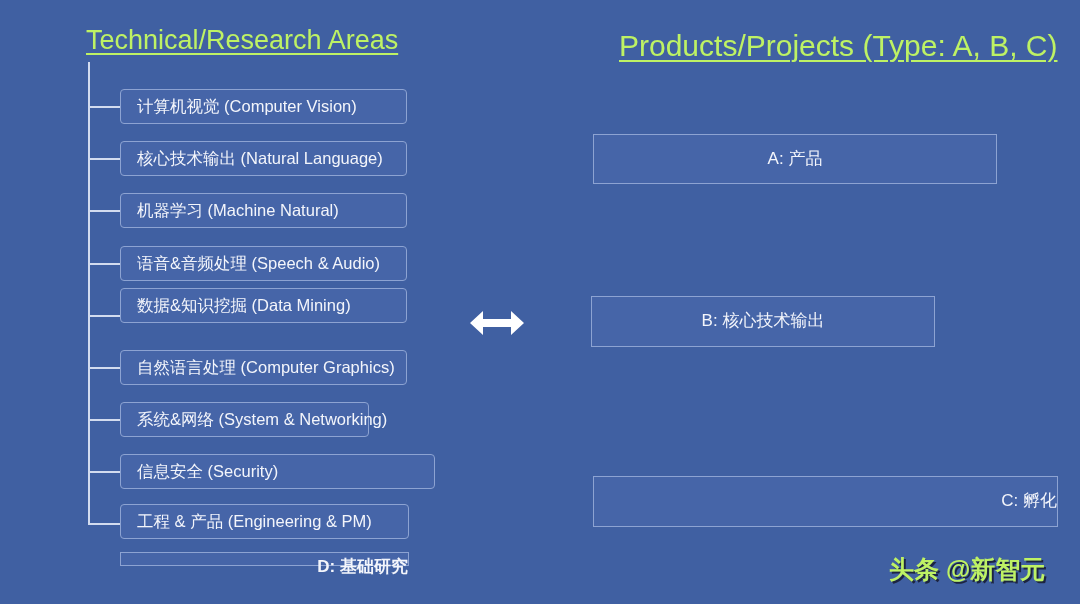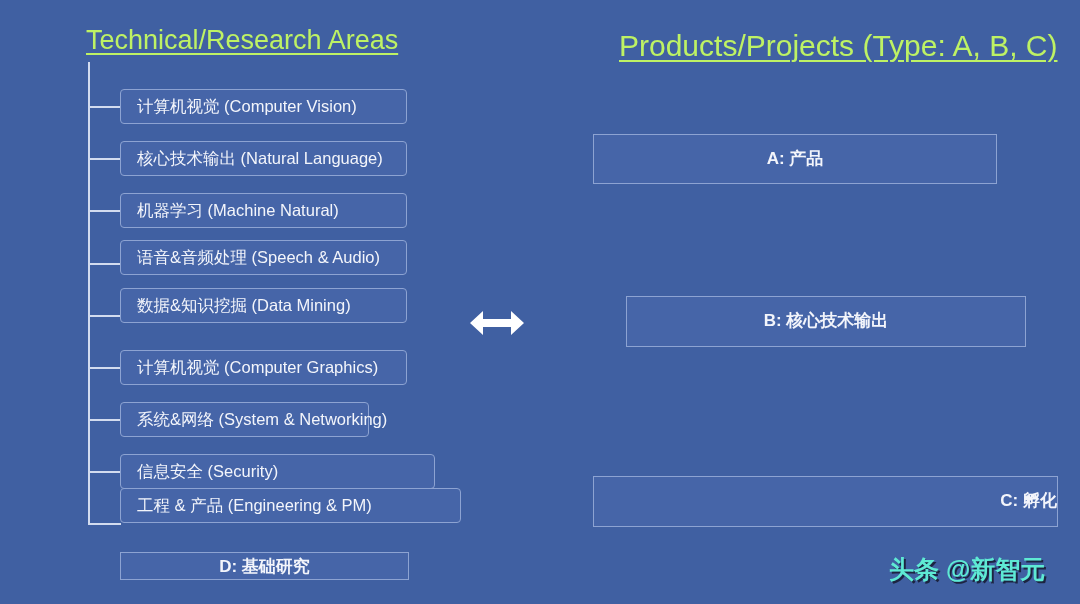--- a/index.html
+++ b/index.html
@@ -21,37 +21,37 @@
   .hline { position:absolute; left:88px; width:33px; height:2px; background:#d3dcef; }
 
   .area-box {
     position:absolute; left:120px; width:287px; height:35px;
     border:1.5px solid #8da3d2; border-radius:4px;
     background:#4665a8; box-sizing:border-box;
     font-size:16.5px; line-height:33px; padding-left:16px; white-space:nowrap;
     color:#f3f5fb;
   }
   .d-box {
-    position:absolute; left:120px; top:552px; width:289px; height:28px;
+    position:absolute; left:120px; top:552px; width:289px; height:14px;
     border:1.5px solid #8da3d2; background:#4665a8; box-sizing:border-box;
-    text-align:center; font-size:17px; line-height:28px; font-weight:bold; color:#f3f5fb;
+    text-align:right; font-size:17px; line-height:28px; font-weight:bold; color:#f3f5fb;
   }
   .type-box {
     position:absolute; border:1.5px solid #8da3d2; background:#4665a8; box-sizing:border-box;
-    text-align:center; font-size:17px; font-weight:bold; color:#f3f5fb;
+    text-align:center; font-size:17px; font-weight:normal; color:#f3f5fb;
   }
   #box-a { left:593px; top:134px; width:404px; height:50px; line-height:47px; }
-  #box-b { left:626px; top:296px; width:400px; height:51px; line-height:48px; }
+  #box-b { left:591px; top:296px; width:344px; height:51px; line-height:48px; }
   #box-c { left:593px; top:476px; width:465px; height:51px; line-height:48px;text-align:right; }
 
   .arrow { position:absolute; left:470px; top:310px; width:54px; height:26px; }
 
   .watermark {
     position:absolute; left:889px; top:553px; font-size:25px; font-weight:bold;
-    color:#5eead4; text-shadow:2px 2px 0 #1c2440; white-space:nowrap;
+    color:#bef264; text-shadow:2px 2px 0 #1c2440; white-space:nowrap;
   }
 </style>
 </head>
 <body>
 
 <div id="left-title" class="title">Technical/Research Areas</div>
 <div id="right-title" class="title">Products/Projects (Type: A, B, C)</div>
 
 <div class="vline"></div>
 <div class="hline" style="top:106px"></div>
@@ -60,26 +60,26 @@
 <div class="hline" style="top:263px"></div>
 <div class="hline" style="top:315px"></div>
 <div class="hline" style="top:367px"></div>
 <div class="hline" style="top:419px"></div>
 <div class="hline" style="top:471px"></div>
 <div class="hline" style="top:523px"></div>
 
 <div class="area-box" style="top:89px">计算机视觉 (Computer Vision)</div>
 <div class="area-box" style="top:141px">核心技术输出 (Natural Language)</div>
 <div class="area-box" style="top:193px">机器学习 (Machine Natural)</div>
-<div class="area-box" style="top:240px">语音&amp;音频处理 (Speech &amp; Audio)</div>
+<div class="area-box" style="top:246px">语音&amp;音频处理 (Speech &amp; Audio)</div>
 <div class="area-box" style="top:288px">数据&amp;知识挖掘 (Data Mining)</div>
-<div class="area-box" style="top:350px">计算机视觉 (Computer Graphics)</div>
+<div class="area-box" style="top:350px">自然语言处理 (Computer Graphics)</div>
 <div class="area-box" style="top:402px;width:249px">系统&amp;网络 (System &amp; Networking)</div>
 <div class="area-box" style="top:454px;width:315px">信息安全 (Security)</div>
-<div class="area-box" style="top:488px;width:341px">工程 &amp; 产品 (Engineering &amp; PM)</div>
+<div class="area-box" style="top:504px;width:289px">工程 &amp; 产品 (Engineering &amp; PM)</div>
 
 <div class="d-box">D: 基础研究</div>
 
 <div class="arrow">
   <svg width="54" height="26" viewBox="0 0 54 26">
     <polygon points="0,13 13,1 13,9 41,9 41,1 54,13 41,25 41,17 13,17 13,25" fill="#ffffff"></polygon>
   </svg>
 </div>
 
 <div id="box-a" class="type-box">A: 产品</div>

